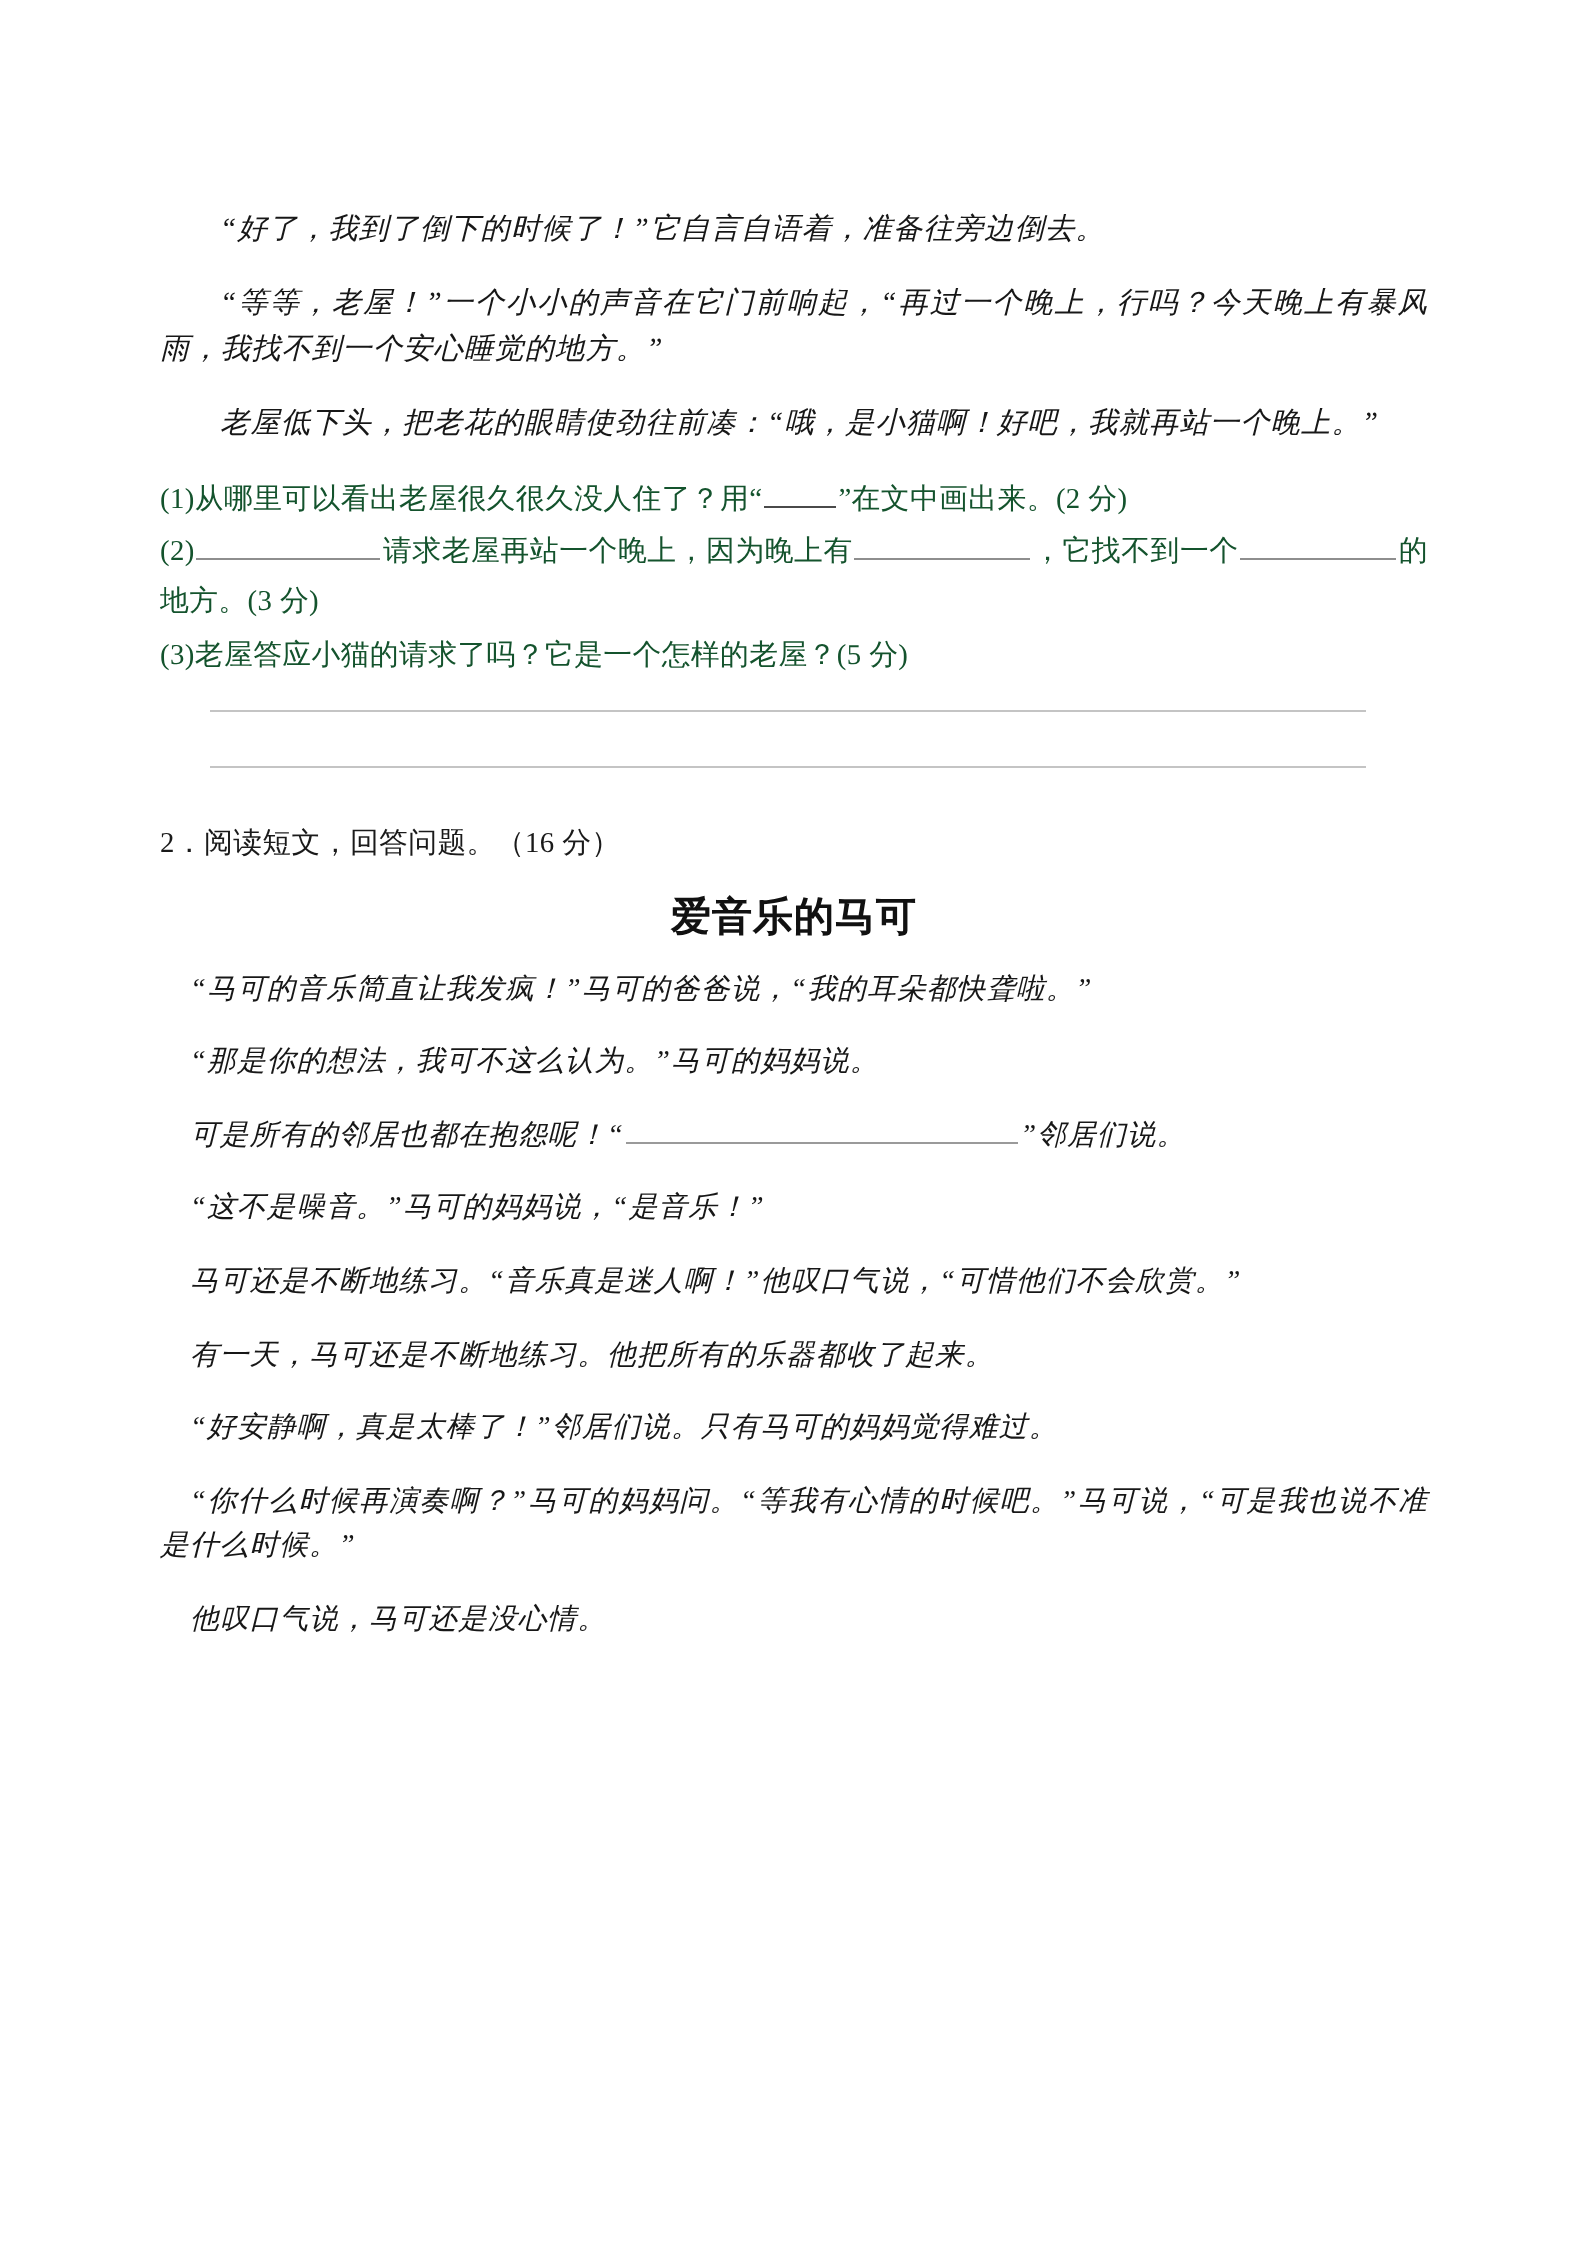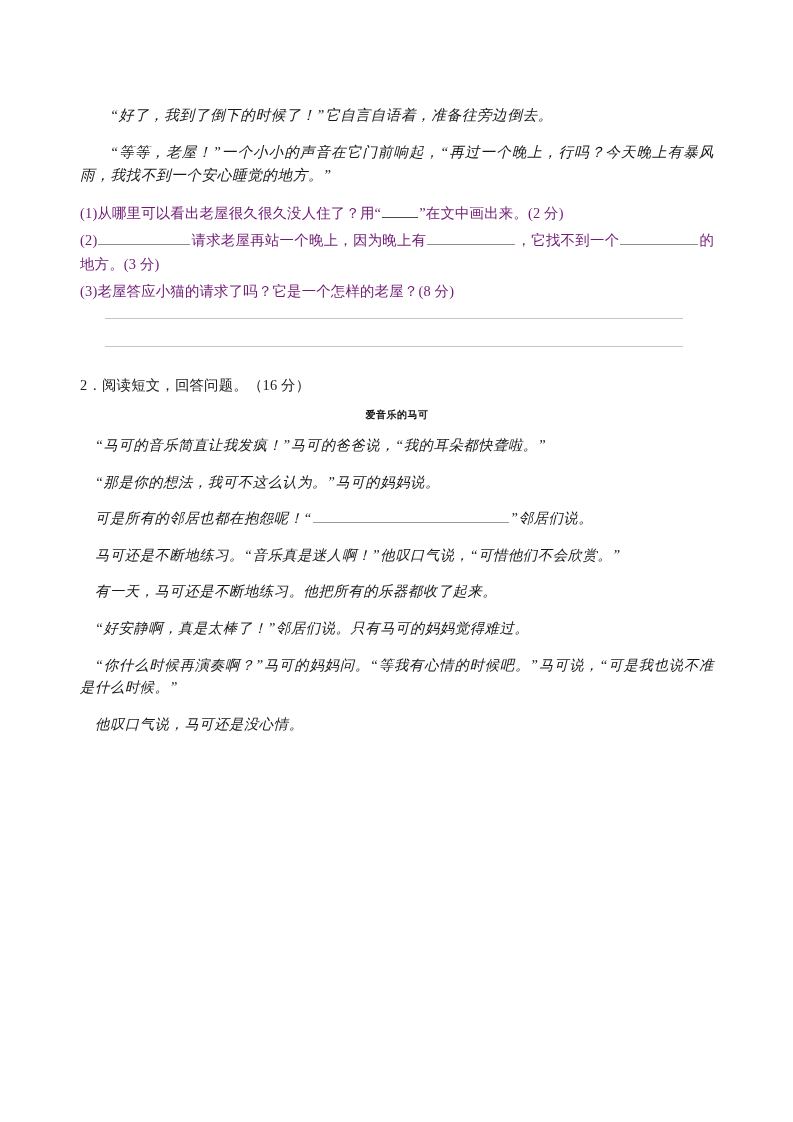--- a/index.html
+++ b/index.html
@@ -54,21 +54,21 @@
     line-height: 1.58;
   }
 
   
   .question {
     font-family: "Liberation Serif", "DejaVu Serif", serif;
     font-size: 14.4px;
     line-height: 1.72;
     letter-spacing: 0.2px;
     margin: 0 0 2px 0;
-    color: #701a75;
+    color: #14532d;
     text-align: justify;
     text-justify: inter-character;
   }
 
   
   .blank {
     display: inline-block;
     border-bottom: 1px solid #8e8e8e;
     vertical-align: baseline;
     height: 0.95em;
@@ -96,62 +96,64 @@
   .section-head {
     font-family: "Liberation Serif", "DejaVu Serif", serif;
     font-size: 14.4px;
     line-height: 1.6;
     margin: 1px 0 0 0;
     letter-spacing: 0.2px;
   }
   .article-title {
     font-family: "Liberation Sans", "DejaVu Sans", sans-serif;
     font-weight: bold;
-    font-size: 10px;
+    font-size: 20px;
     text-align: center;
     margin: 11px 0 12px 0;
     letter-spacing: 0.5px;
     color: #111;
   }
 </style>
 </head>
 <body>
 
 <div class="page">
   <div class="content">
 
     <div>
       <p class="passage-para indent2">“好了，我到了倒下的时候了！”它自言自语着，准备往旁边倒去。</p>
       <p class="passage-para indent2">“等等，老屋！”一个小小的声音在它门前响起，“再过一个晚上，行吗？今天晚上有暴风雨，我找不到一个安心睡觉的地方。”</p>
+      <p class="passage-para indent2">老屋低下头，把老花的眼睛使劲往前凑：“哦，是小猫啊！好吧，我就再站一个晚上。”</p>
     </div>
 
     <div>
 
       <p class="question"><span>(1)</span><span>从哪里可以看出老屋很久很久没人住了？用“</span><span class="blank blank-sm"></span><span>”在文中画出来。</span><span>(2 分)</span></p>
 
       <p class="question"><span>(2)</span><span class="blank blank-md"></span><span>请求老屋再站一个晚上，因为晚上有</span><span class="blank blank-md2"></span><span>，它找不到一个</span><span class="blank blank-lg"></span><span>的地方。</span><span>(3 分)</span></p>
 
-      <p class="question"><span>(3)</span><span>老屋答应小猫的请求了吗？它是一个怎样的老屋？</span><span>(8 分)</span></p>
+      <p class="question"><span>(3)</span><span>老屋答应小猫的请求了吗？它是一个怎样的老屋？</span><span>(5 分)</span></p>
 
       <div class="answer-lines">
         <div class="answer-line"></div>
         <div class="answer-line"></div>
       </div>
     </div>
 
     <p class="section-head">2．阅读短文，回答问题。（16 分）</p>
 
     <h2 class="article-title">爱音乐的马可</h2>
 
     <div>
       <p class="passage-para p2 indent1">“马可的音乐简直让我发疯！”马可的爸爸说，“我的耳朵都快聋啦。”</p>
       <p class="passage-para p2 indent1">“那是你的想法，我可不这么认为。”马可的妈妈说。</p>
 
       <p class="passage-para p2 indent1"><span>可是所有的邻居也都在抱怨呢！“</span><span class="blank blank-quote"></span><span>”邻居们说。</span></p>
 
+      <p class="passage-para p2 indent1">“这不是噪音。”马可的妈妈说，“是音乐！”</p>
       <p class="passage-para p2 indent1">马可还是不断地练习。“音乐真是迷人啊！”他叹口气说，“可惜他们不会欣赏。”</p>
       <p class="passage-para p2 indent1">有一天，马可还是不断地练习。他把所有的乐器都收了起来。</p>
       <p class="passage-para p2 indent1">“好安静啊，真是太棒了！”邻居们说。只有马可的妈妈觉得难过。</p>
       <p class="passage-para p2 indent1">“你什么时候再演奏啊？”马可的妈妈问。“等我有心情的时候吧。”马可说，“可是我也说不准是什么时候。”</p>
       <p class="passage-para p2 indent1">他叹口气说，马可还是没心情。</p>
     </div>
 
   </div>
 </div>
 

